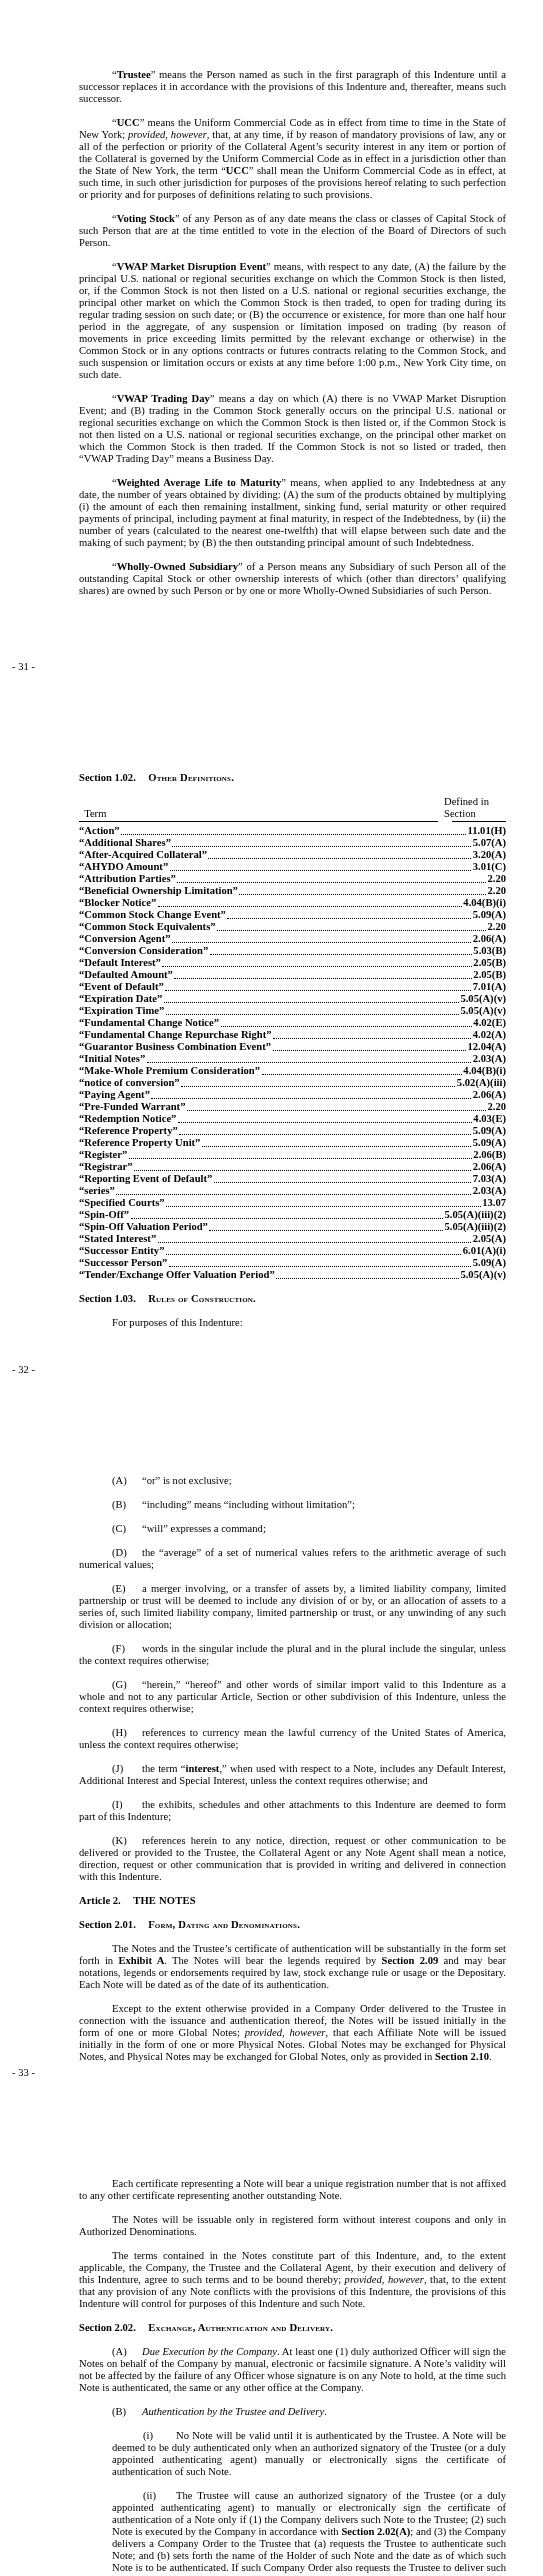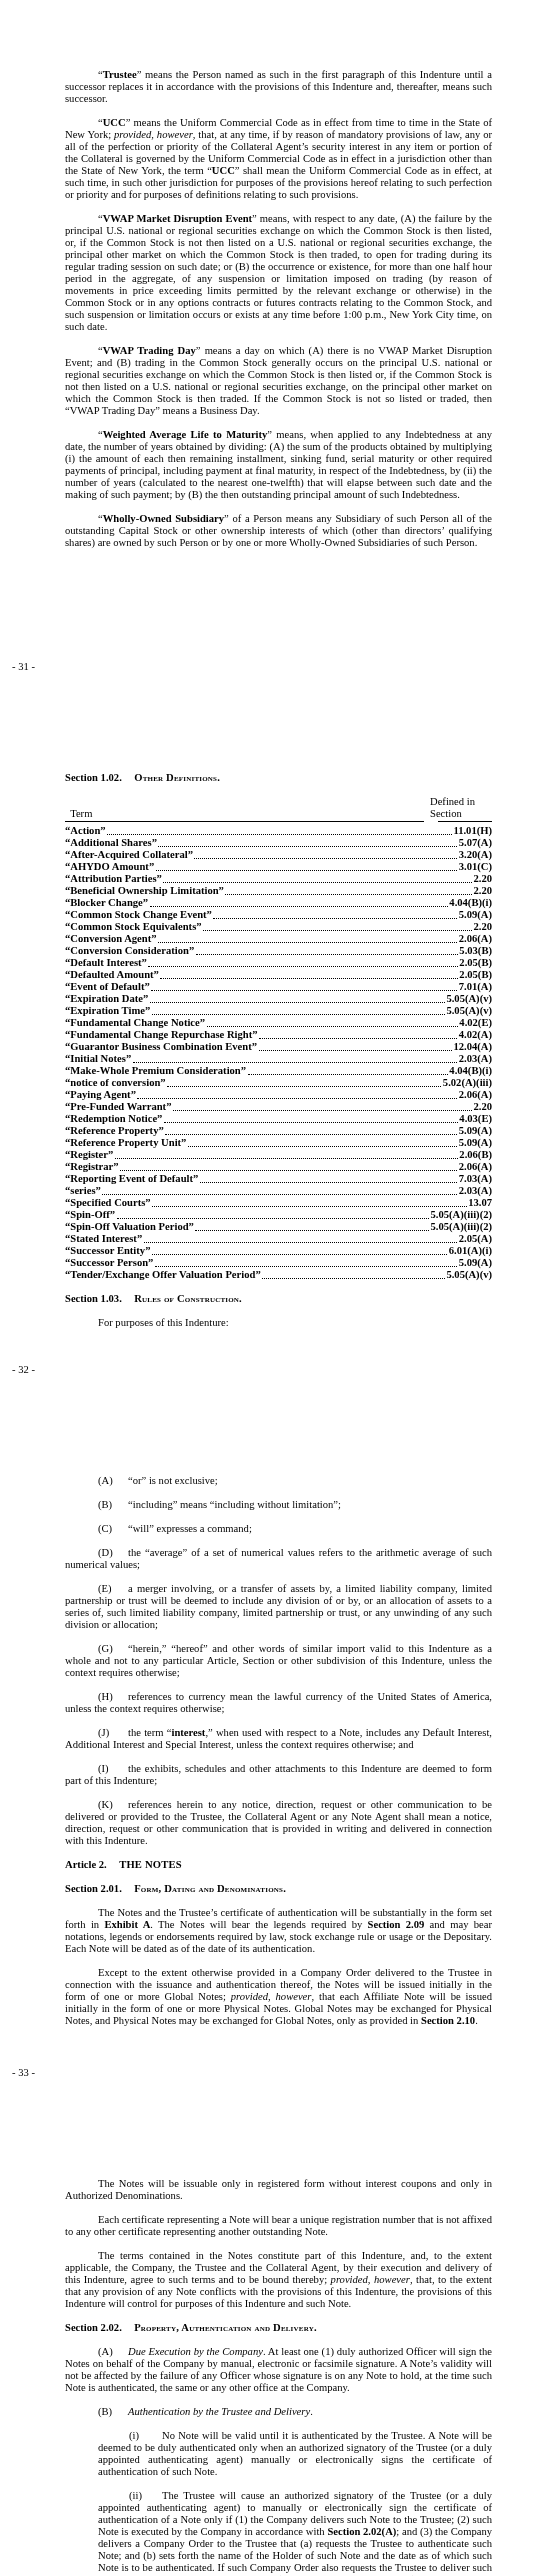--- a/index.html
+++ b/index.html
@@ -13,21 +13,21 @@
   }
   .page{
     position:relative;
     width:544px;
     height:703px;
     background:#ffffff;
     overflow:hidden;
   }
   .content{
     position:absolute;
-    left:65px;
+    left:79px;
     top:69px;
     width:427px;
     text-align:justify;
   }
   p{margin:0 0 12px 0;text-indent:33px;}
   p.sub{margin-left:33px;width:394px;text-indent:31px;}
   .b{font-weight:bold;}
   .i{font-style:italic;}
   .tag{display:inline-block;min-width:30px;text-indent:0;}
   p.sub .tag{min-width:33px;}
@@ -61,20 +61,21 @@
   .t-sec{font-weight:bold;white-space:nowrap;}
 </style>
 </head>
 <body>
 
 <main>
     <div class="page">
       <div class="content">
         <p><span>“</span><span class="b">Trustee</span><span>” means the Person named as such in the first paragraph of this Indenture until a successor replaces it in accordance with the provisions of this Indenture and, thereafter, means such successor.</span></p>
         <p><span>“</span><span class="b">UCC</span><span>” means the Uniform Commercial Code as in effect from time to time in the State of New York; </span><span class="i">provided</span><span>, </span><span class="i">however</span><span>, that, at any time, if by reason of mandatory provisions of law, any or all of the perfection or priority of the Collateral Agent’s security interest in any item or portion of the Collateral is governed by the Uniform Commercial Code as in effect in a jurisdiction other than the State of New York, the term “</span><span class="b">UCC</span><span>” shall mean the Uniform Commercial Code as in effect, at such time, in such other jurisdiction for purposes of the provisions hereof relating to such perfection or priority and for purposes of definitions relating to such provisions.</span></p>
+        <p><span>“</span><span class="b">Voting Stock</span><span>” of any Person as of any date means the class or classes of Capital Stock of such Person that are at the time entitled to vote in the election of the Board of Directors of such Person.</span></p>
         <p><span>“</span><span class="b">VWAP Market Disruption Event</span><span>” means, with respect to any date, (A) the failure by the principal U.S. national or regional securities exchange on which the Common Stock is then listed, or, if the Common Stock is not then listed on a U.S. national or regional securities exchange, the principal other market on which the Common Stock is then traded, to open for trading during its regular trading session on such date; or (B) the occurrence or existence, for more than one half hour period in the aggregate, of any suspension or limitation imposed on trading (by reason of movements in price exceeding limits permitted by the relevant exchange or otherwise) in the Common Stock or in any options contracts or futures contracts relating to the Common Stock, and such suspension or limitation occurs or exists at any time before 1:00 p.m., New York City time, on such date.</span></p>
         <p><span>“</span><span class="b">VWAP Trading Day</span><span>” means a day on which (A) there is no VWAP Market Disruption Event; and (B) trading in the Common Stock generally occurs on the principal U.S. national or regional securities exchange on which the Common Stock is then listed or, if the Common Stock is not then listed on a U.S. national or regional securities exchange, on the principal other market on which the Common Stock is then traded. If the Common Stock is not so listed or traded, then “VWAP Trading Day” means a Business Day.</span></p>
         <p><span>“</span><span class="b">Weighted Average Life to Maturity</span><span>” means, when applied to any Indebtedness at any date, the number of years obtained by dividing: (A) the sum of the products obtained by multiplying (i) the amount of each then remaining installment, sinking fund, serial maturity or other required payments of principal, including payment at final maturity, in respect of the Indebtedness, by (ii) the number of years (calculated to the nearest one-twelfth) that will elapse between such date and the making of such payment; by (B) the then outstanding principal amount of such Indebtedness.</span></p>
         <p><span>“</span><span class="b">Wholly-Owned Subsidiary</span><span>” of a Person means any Subsidiary of such Person all of the outstanding Capital Stock or other ownership interests of which (other than directors’ qualifying shares) are owned by such Person or by one or more Wholly-Owned Subsidiaries of such Person.</span></p>
       </div>
       <div class="pagenum">- 31 -</div>
     </div>
     <div class="page">
       <div class="content">
         <p class="heading"><span class="h-label">Section 1.02.</span><span class="h-title">Other Definitions.</span></p>
@@ -114,21 +115,21 @@
             <span class="t-term">“Attribution Parties”</span>
             <span class="t-leader"></span>
             <span class="t-sec">2.20</span>
           </div>
           <div class="trow">
             <span class="t-term">“Beneficial Ownership Limitation”</span>
             <span class="t-leader"></span>
             <span class="t-sec">2.20</span>
           </div>
           <div class="trow">
-            <span class="t-term">“Blocker Change”</span>
+            <span class="t-term">“Blocker Notice”</span>
             <span class="t-leader"></span>
             <span class="t-sec">4.04(B)(i)</span>
           </div>
           <div class="trow">
             <span class="t-term">“Common Stock Change Event”</span>
             <span class="t-leader"></span>
             <span class="t-sec">5.09(A)</span>
           </div>
           <div class="trow">
             <span class="t-term">“Common Stock Equivalents”</span>
@@ -286,38 +287,39 @@
       </div>
       <div class="pagenum">- 32 -</div>
     </div>
     <div class="page">
       <div class="content">
         <p><span class="tag">(A)</span><span>“or” is not exclusive;</span></p>
         <p><span class="tag">(B)</span><span>“including” means “including without limitation”;</span></p>
         <p><span class="tag">(C)</span><span>“will” expresses a command;</span></p>
         <p><span class="tag">(D)</span><span>the “average” of a set of numerical values refers to the arithmetic average of such numerical values;</span></p>
         <p><span class="tag">(E)</span><span>a merger involving, or a transfer of assets by, a limited liability company, limited partnership or trust will be deemed to include any division of or by, or an allocation of assets to a series of, such limited liability company, limited partnership or trust, or any unwinding of any such division or allocation;</span></p>
+        <p><span class="tag">(F)</span><span>words in the singular include the plural and in the plural include the singular, unless the context requires otherwise;</span></p>
         <p><span class="tag">(G)</span><span>“herein,” “hereof” and other words of similar import valid to this Indenture as a whole and not to any particular Article, Section or other subdivision of this Indenture, unless the context requires otherwise;</span></p>
         <p><span class="tag">(H)</span><span>references to currency mean the lawful currency of the United States of America, unless the context requires otherwise;</span></p>
         <p><span class="tag">(J)</span><span>the term “</span><span class="b">interest</span><span>,” when used with respect to a Note, includes any Default Interest, Additional Interest and Special Interest, unless the context requires otherwise; and</span></p>
         <p><span class="tag">(I)</span><span>the exhibits, schedules and other attachments to this Indenture are deemed to form part of this Indenture;</span></p>
         <p><span class="tag">(K)</span><span>references herein to any notice, direction, request or other communication to be delivered or provided to the Trustee, the Collateral Agent or any Note Agent shall mean a notice, direction, request or other communication that is provided in writing and delivered in connection with this Indenture.</span></p>
         <p class="heading center"><span class="h-label">Article 2.</span><span class="h-title caps">THE NOTES</span></p>
         <p class="heading"><span class="h-label">Section 2.01.</span><span class="h-title">Form, Dating and Denominations.</span></p>
         <p><span>The Notes and the Trustee’s certificate of authentication will be substantially in the form set forth in </span><span class="b">Exhibit A</span><span>. The Notes will bear the legends required by </span><span class="b">Section 2.09</span><span> and may bear notations, legends or endorsements required by law, stock exchange rule or usage or the Depositary. Each Note will be dated as of the date of its authentication.</span></p>
         <p><span>Except to the extent otherwise provided in a Company Order delivered to the Trustee in connection with the issuance and authentication thereof, the Notes will be issued initially in the form of one or more Global Notes; </span><span class="i">provided</span><span>, </span><span class="i">however</span><span>, that each Affiliate Note will be issued initially in the form of one or more Physical Notes. Global Notes may be exchanged for Physical Notes, and Physical Notes may be exchanged for Global Notes, only as provided in </span><span class="b">Section 2.10</span><span>.</span></p>
       </div>
       <div class="pagenum">- 33 -</div>
     </div>
     <div class="page">
       <div class="content">
+        <p><span>Each certificate representing a Note will bear a unique registration number that is not affixed to any other certificate representing another outstanding Note.</span></p>
         <p><span>The Notes will be issuable only in registered form without interest coupons and only in Authorized Denominations.</span></p>
-        <p><span>Each certificate representing a Note will bear a unique registration number that is not affixed to any other certificate representing another outstanding Note.</span></p>
         <p><span>The terms contained in the Notes constitute part of this Indenture, and, to the extent applicable, the Company, the Trustee and the Collateral Agent, by their execution and delivery of this Indenture, agree to such terms and to be bound thereby; </span><span class="i">provided</span><span>, </span><span class="i">however</span><span>, that, to the extent that any provision of any Note conflicts with the provisions of this Indenture, the provisions of this Indenture will control for purposes of this Indenture and such Note.</span></p>
-        <p class="heading"><span class="h-label">Section 2.02.</span><span class="h-title">Property, Authentication and Delivery.</span></p>
+        <p class="heading"><span class="h-label">Section 2.02.</span><span class="h-title">Exchange, Authentication and Delivery.</span></p>
         <p><span class="tag">(A)</span><span class="i">Due Execution by the Company</span><span>. At least one (1) duly authorized Officer will sign the Notes on behalf of the Company by manual, electronic or facsimile signature. A Note’s validity will not be affected by the failure of any Officer whose signature is on any Note to hold, at the time such Note is authenticated, the same or any other office at the Company.</span></p>
         <p><span class="tag">(B)</span><span class="i">Authentication by the Trustee and Delivery</span><span>.</span></p>
         <p class="sub"><span class="tag">(i)</span><span>No Note will be valid until it is authenticated by the Trustee. A Note will be deemed to be duly authenticated only when an authorized signatory of the Trustee (or a duly appointed authenticating agent) manually or electronically signs the certificate of authentication of such Note.</span></p>
         <p class="sub"><span class="tag">(ii)</span><span>The Trustee will cause an authorized signatory of the Trustee (or a duly appointed authenticating agent) to manually or electronically sign the certificate of authentication of a Note only if (1) the Company delivers such Note to the Trustee; (2) such Note is executed by the Company in accordance with </span><span class="b">Section 2.02(A)</span><span>; and (3) the Company delivers a Company Order to the Trustee that (a) requests the Trustee to authenticate such Note; and (b) sets forth the name of the Holder of such Note and the date as of which such Note is to be authenticated. If such Company Order also requests the Trustee to deliver such Note to any Holder or to the Depositary (or the Trustee as its custodian), then the Trustee will promptly deliver such Note in accordance with such Company Order.</span></p>
       </div>
     </div>
   </main>
 
 
 </body></html>

